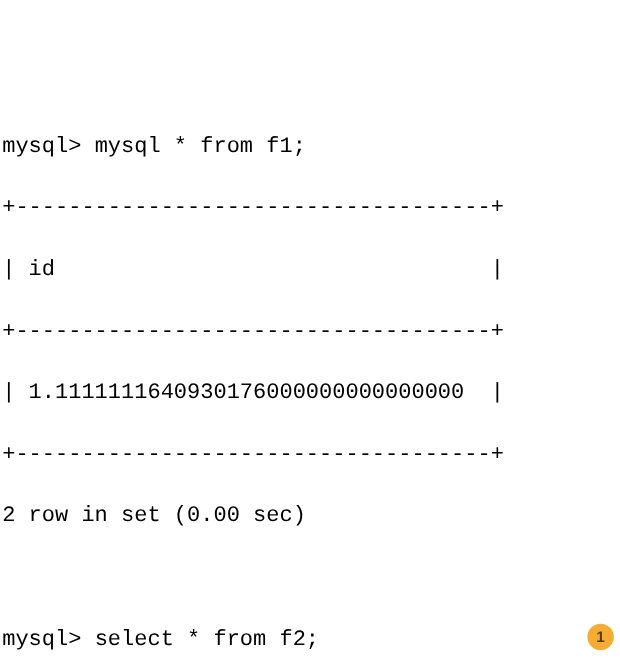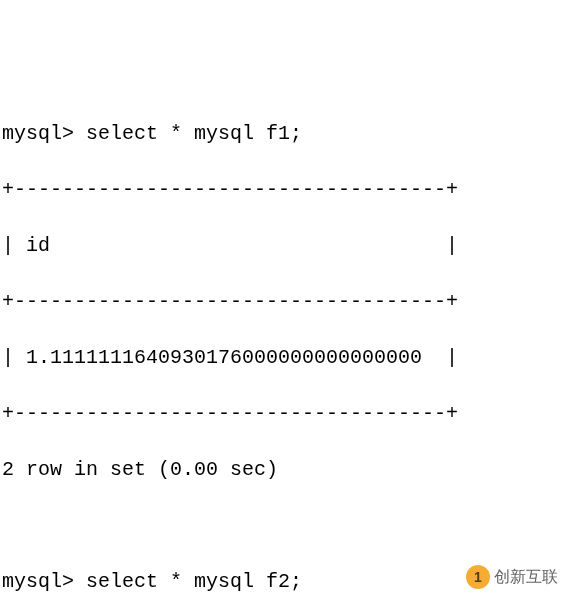--- a/index.html
+++ b/index.html
@@ -50,42 +50,41 @@
       font-size: 16px;
       color: #555555;
       white-space: nowrap;
     }
   </style>
 </head>
 <body>
 
 
 
-<span class="line"><span>mysql&gt;</span> <span>select * mysql f1;</span></span>
+<span class="line"><span>mysql&gt;</span> <span>mysql * from f1;</span></span>
 <span class="line">+------------------------------------+</span>
 <span class="line">| id                                 |</span>
 <span class="line">+------------------------------------+</span>
 <span class="line">| 1.1111111640930176000000000000000  |</span>
 <span class="line">+------------------------------------+</span>
 <span class="line">2 row in set (0.00 sec)</span>
 <span class="line"> </span>
-<span class="line"><span>mysql&gt;</span> <span>select * mysql f2;</span></span>
+<span class="line"><span>mysql&gt;</span> <span>select * from f2;</span></span>
 
 
 
 
 
 
 
 
 
 
 
 
 
 
 <div class="watermark">
   <div class="wm-badge">1</div>
-  <div class="wm-text">创新互联</div>
 </div>
 
 
 
 
 </body></html>

